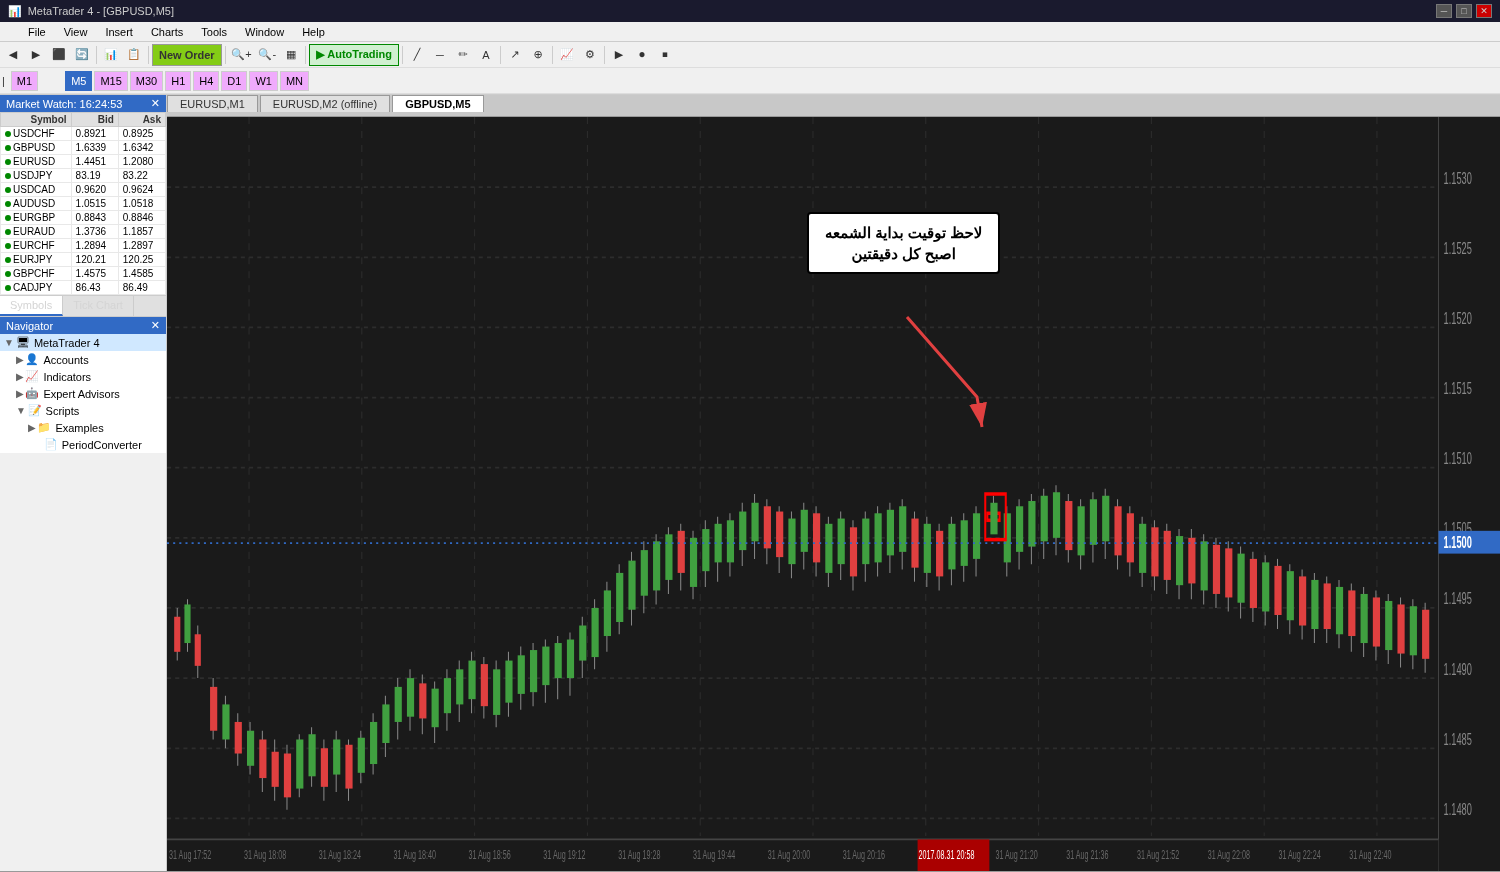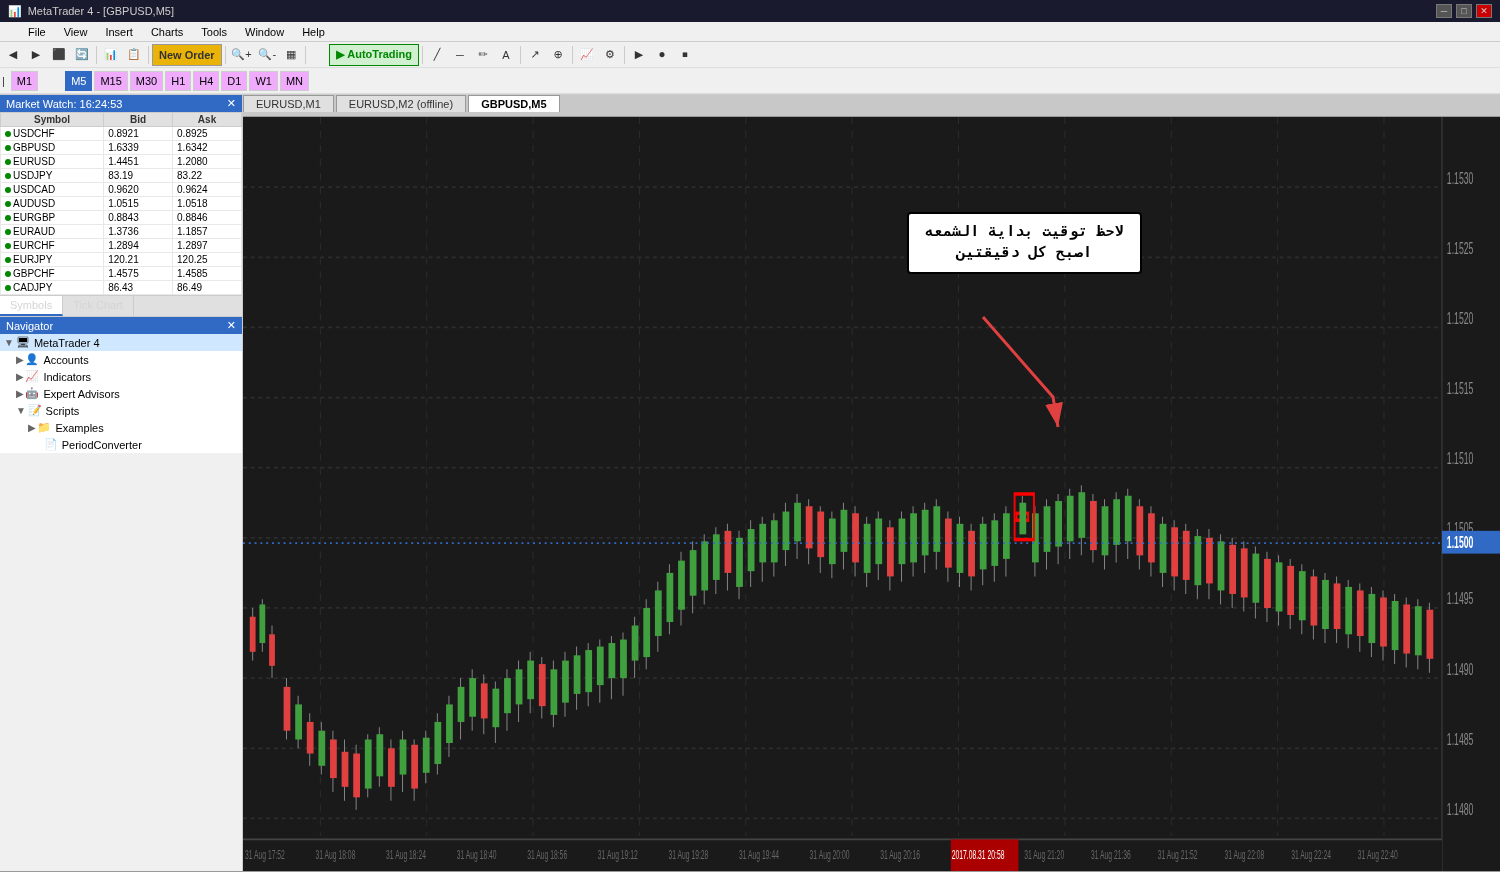--- a/index.html
+++ b/index.html
@@ -14,36 +14,36 @@
 
     
     .menubar { height: 20px; background: #f0f0f0; display: flex; align-items: center; padding: 0 20px; gap: 2px; border-bottom: 1px solid #ccc; }
     .menubar-item { padding: 2px 8px; font-size: 11px; color: #000; cursor: pointer; }
 
     
     .toolbar-area { background: #f0f0f0; border-bottom: 1px solid #ccc; }
     .toolbar-row { height: 26px; display: flex; align-items: center; padding: 0 2px; gap: 1px; border-bottom: 1px solid #ddd; }
     .tb-btn { height: 22px; min-width: 22px; background: #f0f0f0; border: 1px solid transparent; cursor: pointer; display: flex; align-items: center; justify-content: center; font-size: 11px; color: #333; padding: 0 2px; }
     .tb-separator { width: 1px; height: 18px; background: #ccc; margin: 0 2px; }
-    .tb-btn-green { background: #d0f0d0; border: 1px solid #080; color: #080; padding: 0 6px; font-size: 11px; font-weight: bold; margin-left: 20px; }
-    .tb-btn-new-order { background: #eab308; border: 1px solid #999; padding: 0 6px; font-weight: bold; }
+    .tb-btn-green { background: #d0f0d0; border: 1px solid #080; color: #080; padding: 0 6px; font-size: 11px; font-weight: bold; }
+    .tb-btn-new-order { background: #84cc16; border: 1px solid #999; padding: 0 6px; font-weight: bold; }
     .timeframe-btn { height: 20px; padding: 0 5px; background: #f0abfc; border: 1px solid #ccc; cursor: pointer; font-size: 11px; color: #000; }
     .timeframe-btn.active { background: #316ac5; color: #fff; border-color: #316ac5; margin-left: 25px; }
 
     
     .main-area { display: flex; height: calc(872px - 22px - 20px - 27px - 27px); }
 
     
-    .left-panel { width: 243px; background: #f0f0f0; border-right: 1px solid #ccc; display: flex; flex-direction: column; }
+    .left-panel { width: 167px; background: #f0f0f0; border-right: 1px solid #ccc; display: flex; flex-direction: column; }
 
     
     .market-watch { flex: 0 0 auto; border-bottom: 1px solid #ccc; }
     .mw-header { background: #316ac5; color: #fff; padding: 2px 6px; font-size: 11px; display: flex; align-items: center; justify-content: space-between; }
     .mw-table { width: 100%; border-collapse: collapse; background: #fff; }
-    .mw-table th { background: #e0e0e0; border: 1px solid #ccc; padding: 1px 4px; font-size: 10px; color: #333; font-weight: bold; text-align: center; }
+    .mw-table th { background: #e0e0e0; border: 1px solid #ccc; padding: 1px 4px; font-size: 10px; color: #333; font-weight: bold; text-align: right; }
     .mw-table td { border: 1px solid #e8e8e8; padding: 1px 4px; font-size: 10px; color: #000; }
     .currency-dot { display: inline-block; width: 6px; height: 6px; border-radius: 50%; background: #080; margin-right: 2px; }
     .bid-ask { color: #00008b; }
     
     
     .mw-tabs { display: flex; background: #e0e0e0; border-top: 1px solid #ccc; }
     .mw-tab { padding: 3px 10px; font-size: 11px; cursor: pointer; border-right: 1px solid #ccc; }
     .mw-tab.active { background: #fff; border-bottom: 2px solid #316ac5; }
 
     
@@ -570,21 +570,21 @@
         <rect x="732" y="412" width="70" height="18" fill="#a00"></rect>
         <text x="733" y="423" fill="#fff" font-size="7">2017.08.31 20:58</text>
         <text x="808" y="423" fill="#666" font-size="7">31 Aug 21:20</text>
         <text x="877" y="423" fill="#666" font-size="7">31 Aug 21:36</text>
         <text x="946" y="423" fill="#666" font-size="7">31 Aug 21:52</text>
         <text x="1015" y="423" fill="#666" font-size="7">31 Aug 22:08</text>
         <text x="1084" y="423" fill="#666" font-size="7">31 Aug 22:24</text>
         <text x="1153" y="423" fill="#666" font-size="7">31 Aug 22:40</text>
       </svg>
 
-      <div class="annotation-box" style="left:664px; top:95px; min-width:180px;font-family:Liberation Mono, monospace;">
+      <div class="annotation-box" style="left:640px; top:95px; min-width:180px;">
         <div style="font-size:15px; font-weight:bold;">لاحظ توقيت بداية الشمعه</div>
         <div style="font-size:15px; font-weight:bold;">اصبح كل دقيقتين</div>
       </div>
 
       <svg style="position:absolute; left:640px; top:190px; width:200px; height:150px; pointer-events:none;">
         <defs>
           <marker id="arrowhead" markerWidth="8" markerHeight="6" refX="8" refY="3" orient="auto">
             <polygon points="0 0, 8 3, 0 6" fill="#e04040"></polygon>
           </marker>
         </defs>

